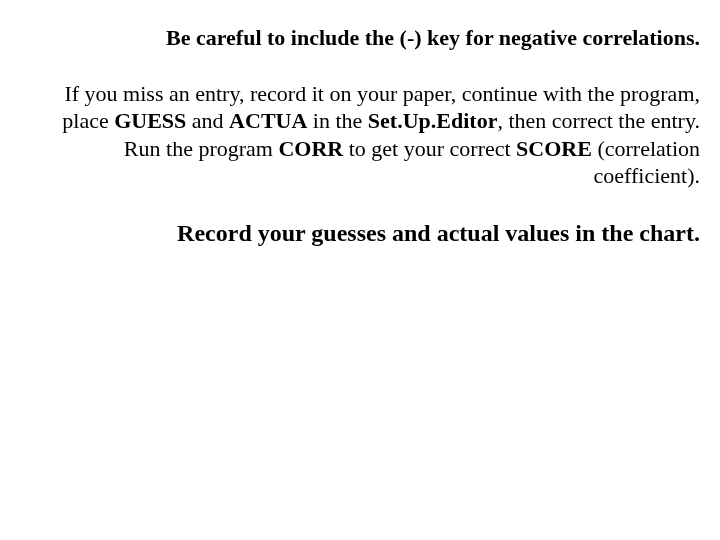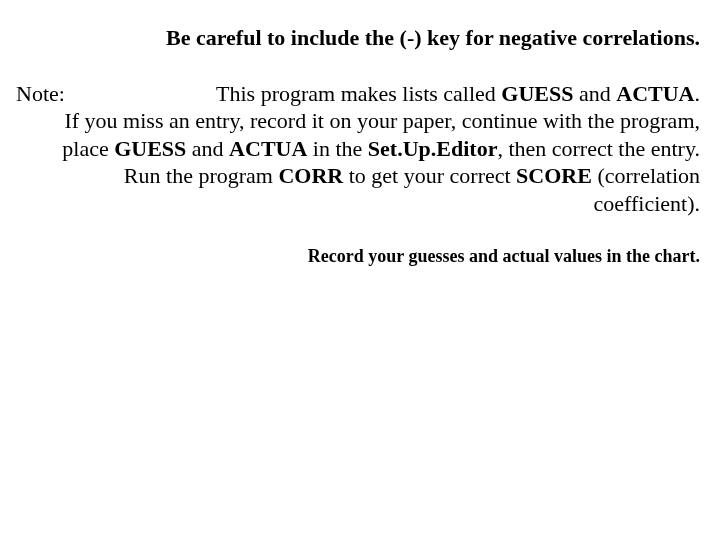--- a/index.html
+++ b/index.html
@@ -39,40 +39,34 @@
   }
   .note-body {
     flex: 1 1 auto;
     padding-left: 12px;
   }
   .indented {
     margin-left: 40px;
   }
   .record {
     font-weight: bold;
-    font-size: 18px;
+    font-size: 24px;
     line-height: 1.25;
     margin-left: 40px;
   }
   b { font-weight: bold; }
 </style>
 </head>
 <body>
 
 <div class="page">
 
   <div class="heading">Be careful to include the (-) key for negative correlations.</div>
 
   <div class="note-block">
-    <div class="note-row">
-      <div class="note-label">Note:</div>
-      <div class="note-body">
-        <span>This program makes lists called </span><b>GUESS</b><span> and </span><b>ACTUA</b><span>.</span>
-      </div>
-    </div>
     <div class="indented">
       <span>If you miss an entry, record it on your paper, continue with the program, place </span><b>GUESS</b><span> and </span><b>ACTUA</b><span> in the </span><b>Set.Up.Editor</b><span>, then correct the entry.  Run the program </span><b>CORR</b><span> to get your correct </span><b>SCORE</b><span> (correlation coefficient).</span>
     </div>
   </div>
 
   <div class="record">Record your guesses and actual values in the chart.</div>
 
 </div>
 
 </body></html>

